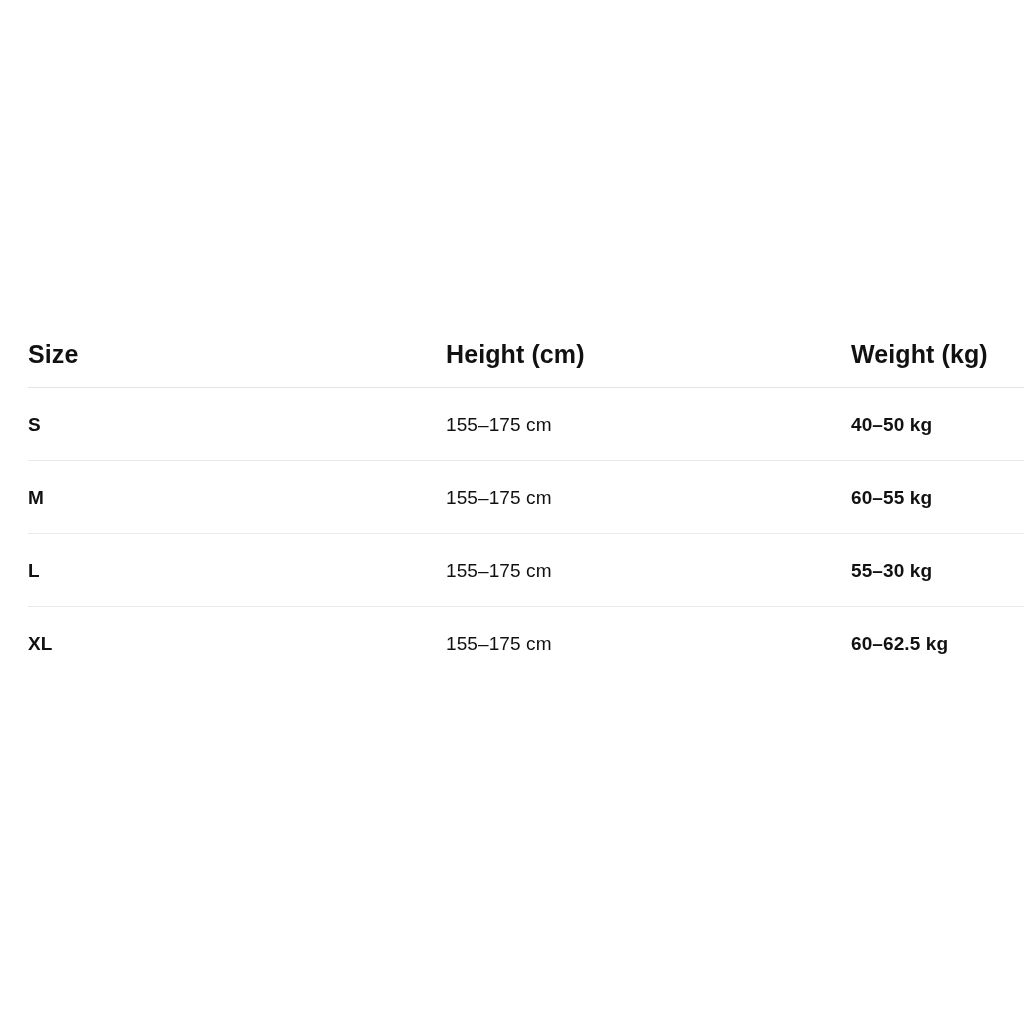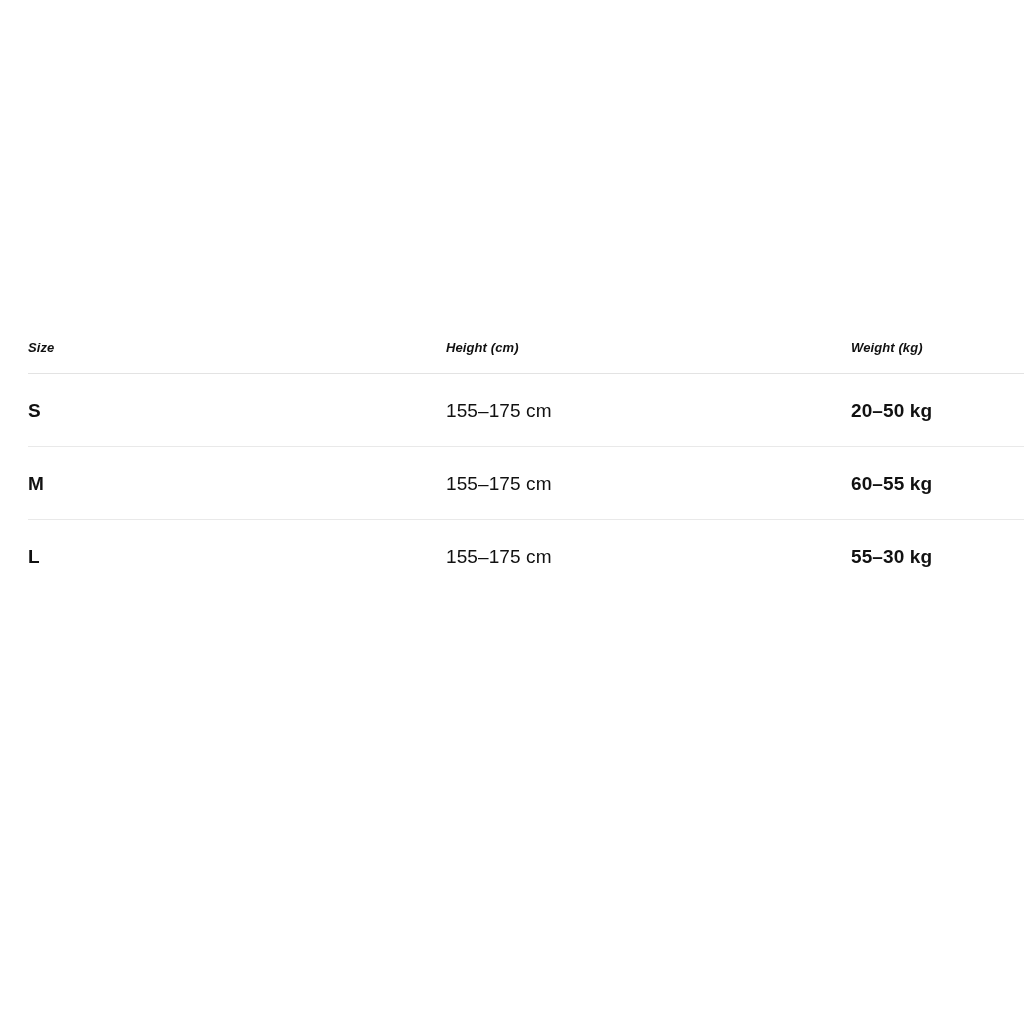--- a/index.html
+++ b/index.html
@@ -34,27 +34,26 @@
     border-collapse: collapse;
     table-layout: fixed;
   }
 
   table.size-table col.col-size   { width: 418px; }
   table.size-table col.col-height { width: 405px; }
   table.size-table col.col-weight { width: 173px; }
 
   table.size-table thead th {
     text-align: left;
-    font-size: 13px;
+    font-size: 25px;
     font-weight: bold;
     color: #111111;
     padding: 0 0 18px 0;
     border-bottom: 1px solid #e3e3e3;
     letter-spacing: 0.1px;
-    font-style: italic;
   }
 
   table.size-table tbody td {
     font-size: 19px;
     color: #111111;
     padding: 26px 0 24px 0;
     border-bottom: 1px solid #e9e9e9;
     vertical-align: middle;
     letter-spacing: 0.1px;
   }
@@ -91,29 +90,34 @@
         <tr>
           <th>Size</th>
           <th>Height (cm)</th>
           <th>Weight (kg)</th>
         </tr>
       </thead>
       <tbody>
         <tr>
           <td class="cell-size">S</td>
           <td class="cell-height">155–175 cm</td>
-          <td class="cell-weight">20–50 kg</td>
+          <td class="cell-weight">40–50 kg</td>
         </tr>
         <tr>
           <td class="cell-size">M</td>
           <td class="cell-height">155–175 cm</td>
           <td class="cell-weight">60–55 kg</td>
         </tr>
         <tr>
           <td class="cell-size">L</td>
           <td class="cell-height">155–175 cm</td>
           <td class="cell-weight">55–30 kg</td>
         </tr>
+        <tr>
+          <td class="cell-size">XL</td>
+          <td class="cell-height">155–175 cm</td>
+          <td class="cell-weight">60–62.5 kg</td>
+        </tr>
       </tbody>
     </table>
   </div>
 
 </div>
 
 </body></html>

